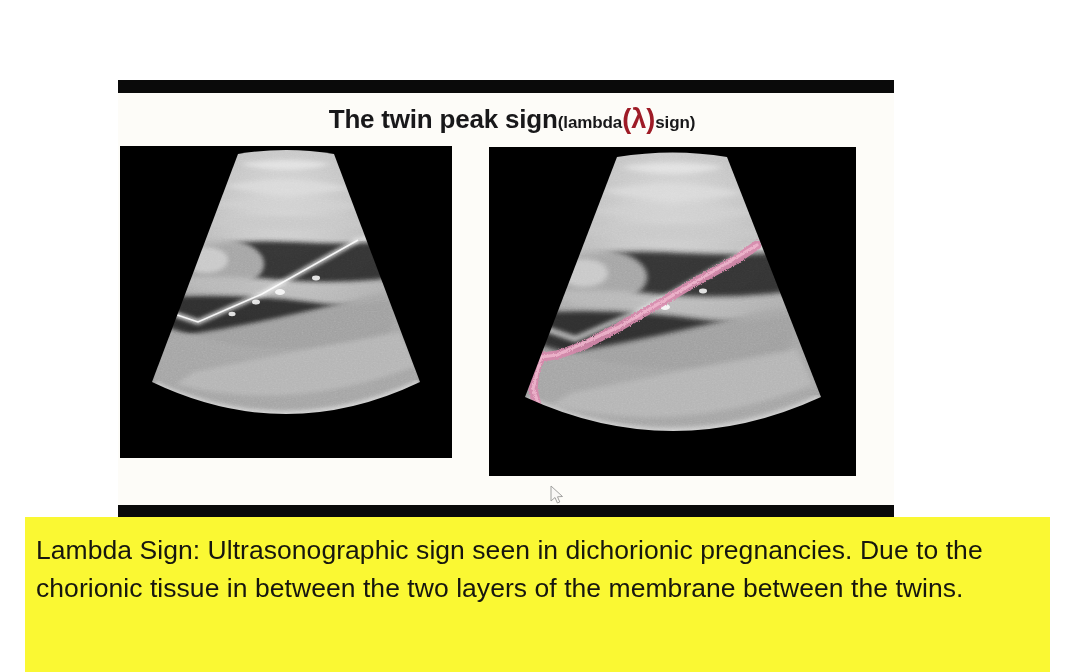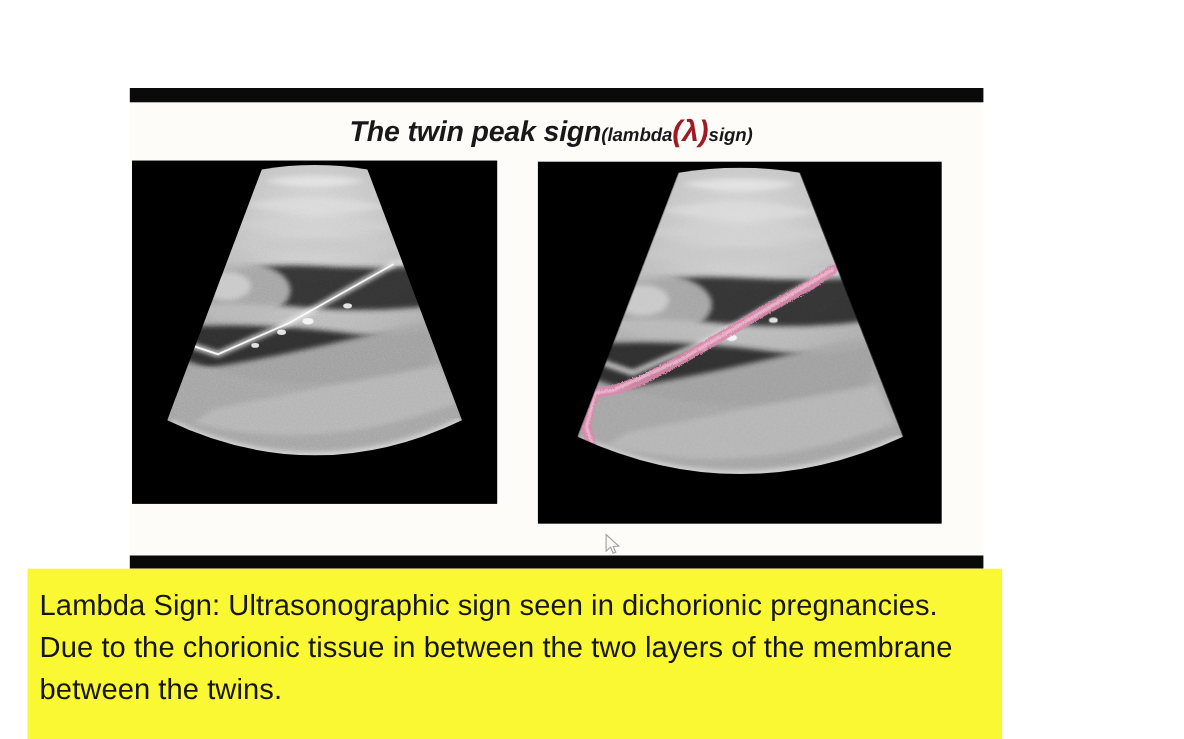--- a/index.html
+++ b/index.html
@@ -40,27 +40,26 @@
     left: 118px;
     top: 505px;
     width: 776px;
     height: 12px;
     background: #0a0a0a;
   }
 
   
   #slide-title {
     position: absolute;
-    left: 113px;
+    left: 124px;
     top: 104px;
     width: 776px;
     text-align: center;
     white-space: nowrap;
     color: #18181a;
-    font-style: italic;
   }
   #slide-title .t-main {
     font-size: 26px;
     font-weight: bold;
     letter-spacing: -0.2px;
   }
   #slide-title .t-sub {
     font-size: 17px;
     font-weight: bold;
     letter-spacing: -0.1px;
@@ -80,21 +79,21 @@
   #us-left  { left: 120px; top: 146px; width: 332px; height: 312px; }
   #us-right { left: 489px; top: 147px; width: 367px; height: 329px; }
 
   .us-canvas { position: absolute; inset: 0; }
 
   
   #caption-band {
     position: absolute;
     left: 25px;
     top: 517px;
-    width: 886px;
+    width: 1025px;
     height: 155px;
     background: #faf833;
     box-sizing: border-box;
     padding: 14px 20px 0 11px;
   }
   #caption-text {
     font-size: 26.5px;
     line-height: 38px;
     color: #16160f;
     letter-spacing: 0.05px;

